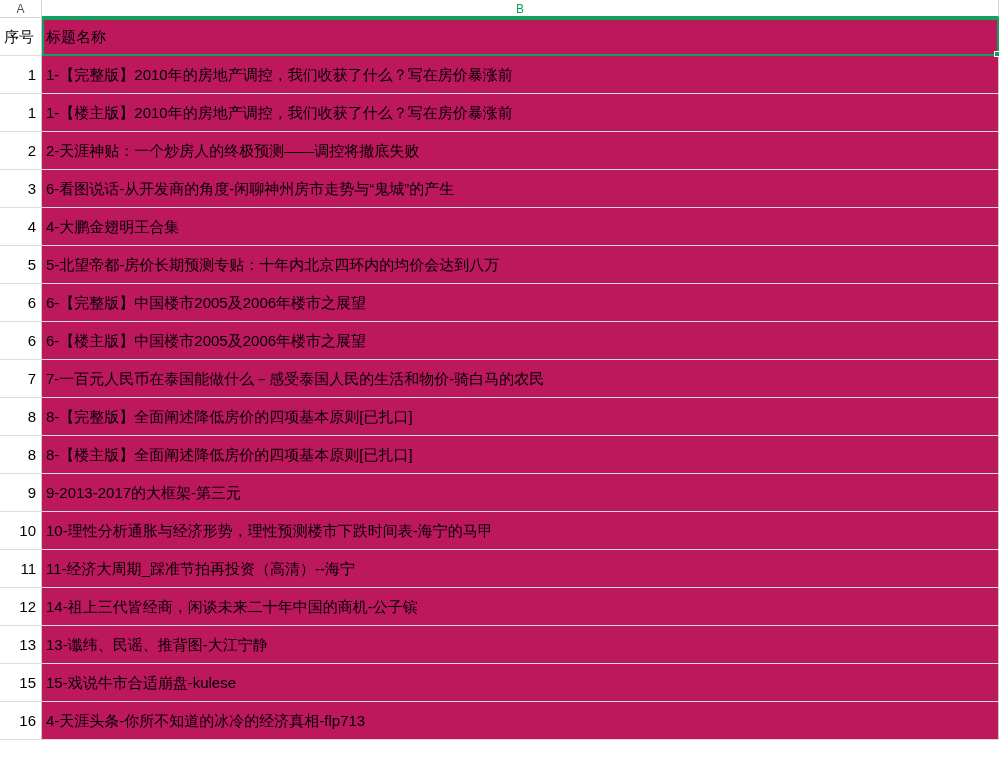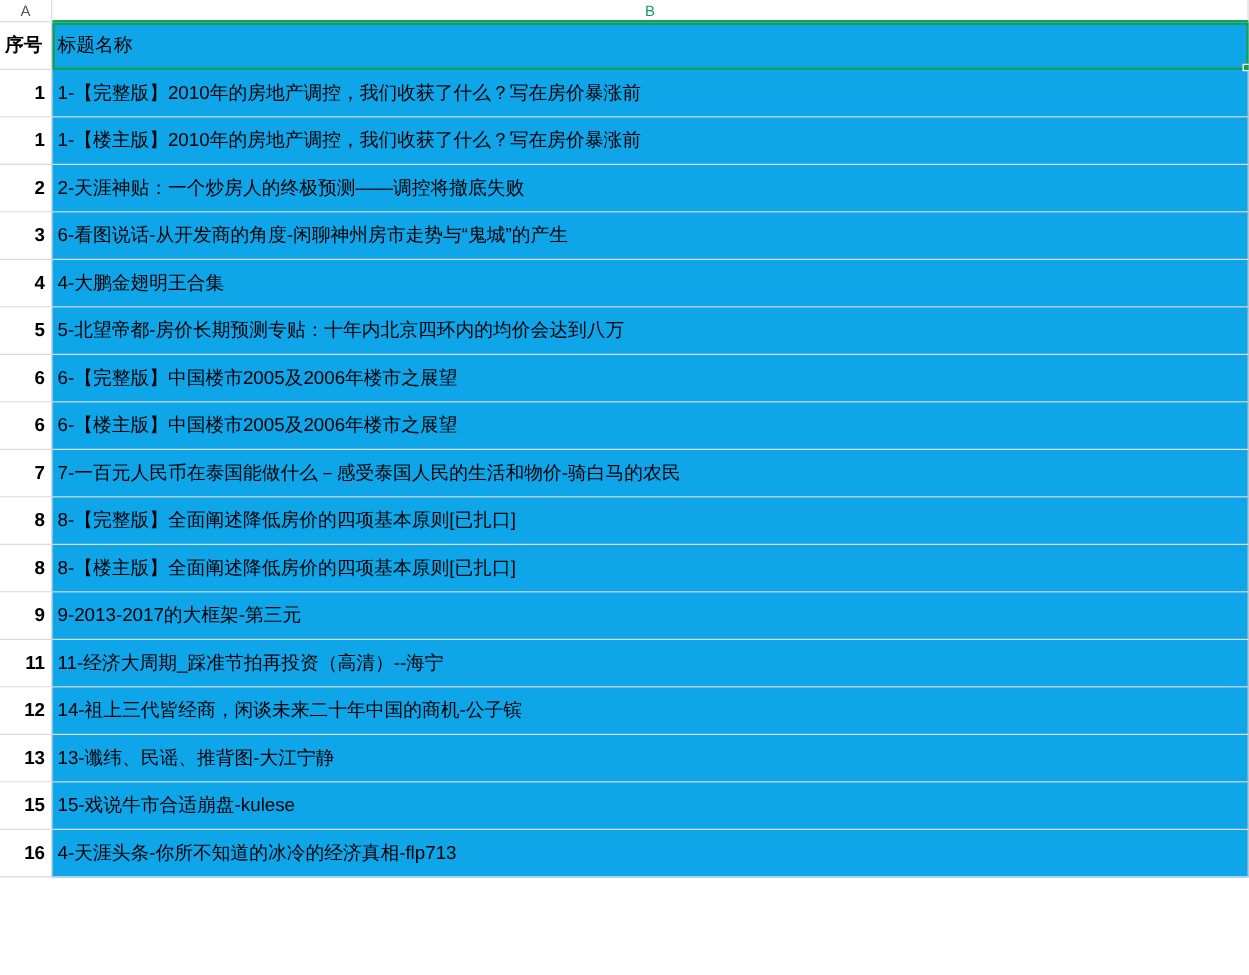--- a/index.html
+++ b/index.html
@@ -62,32 +62,31 @@
     border-right: 1px solid #c8c8c8;
     border-bottom: 1px solid #dcdcdc;
     text-align: right;
     padding-right: 5px;
     font-size: 15px;
     line-height: 37px;
     color: #000000;
     background: #ffffff;
     overflow: hidden;
     white-space: nowrap;
-    font-weight: bold;
   }
   .cell-title {
     flex: 1 1 auto;
     box-sizing: border-box;
     border-right: 1px solid #c8c8c8;
     border-bottom: 1px solid #dcdcdc;
     padding-left: 4px;
     font-size: 15px;
     line-height: 37px;
     color: #000000;
-    background: #0ea5e9;
+    background: #be185d;
     overflow: hidden;
     white-space: nowrap;
     text-overflow: clip;
   }
   
   .grid-row.header-data .cell-num {
     color: #000000;
     text-align: left;
     padding-left: 4px;
   }
@@ -176,20 +175,24 @@
       </div>
       <div class="grid-row">
         <div class="cell-num">8</div>
         <div class="cell-title">8-【楼主版】全面阐述降低房价的四项基本原则[已扎口]</div>
       </div>
       <div class="grid-row">
         <div class="cell-num">9</div>
         <div class="cell-title">9-2013-2017的大框架-第三元</div>
       </div>
       <div class="grid-row">
+        <div class="cell-num">10</div>
+        <div class="cell-title">10-理性分析通胀与经济形势，理性预测楼市下跌时间表-海宁的马甲</div>
+      </div>
+      <div class="grid-row">
         <div class="cell-num">11</div>
         <div class="cell-title">11-经济大周期_踩准节拍再投资（高清）--海宁</div>
       </div>
       <div class="grid-row">
         <div class="cell-num">12</div>
         <div class="cell-title">14-祖上三代皆经商，闲谈未来二十年中国的商机-公子镔</div>
       </div>
       <div class="grid-row">
         <div class="cell-num">13</div>
         <div class="cell-title">13-谶纬、民谣、推背图-大江宁静</div>

